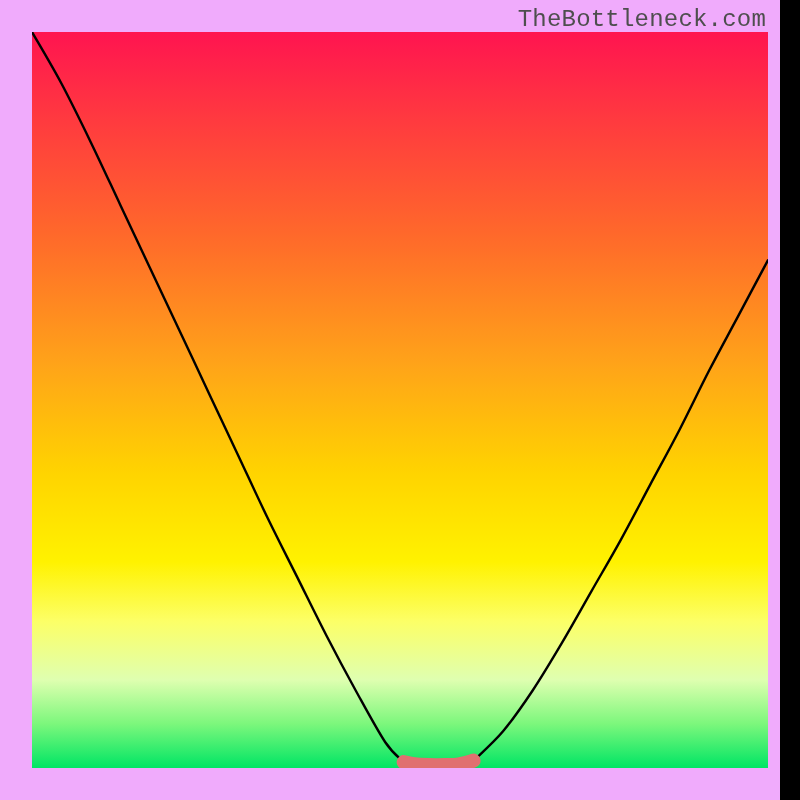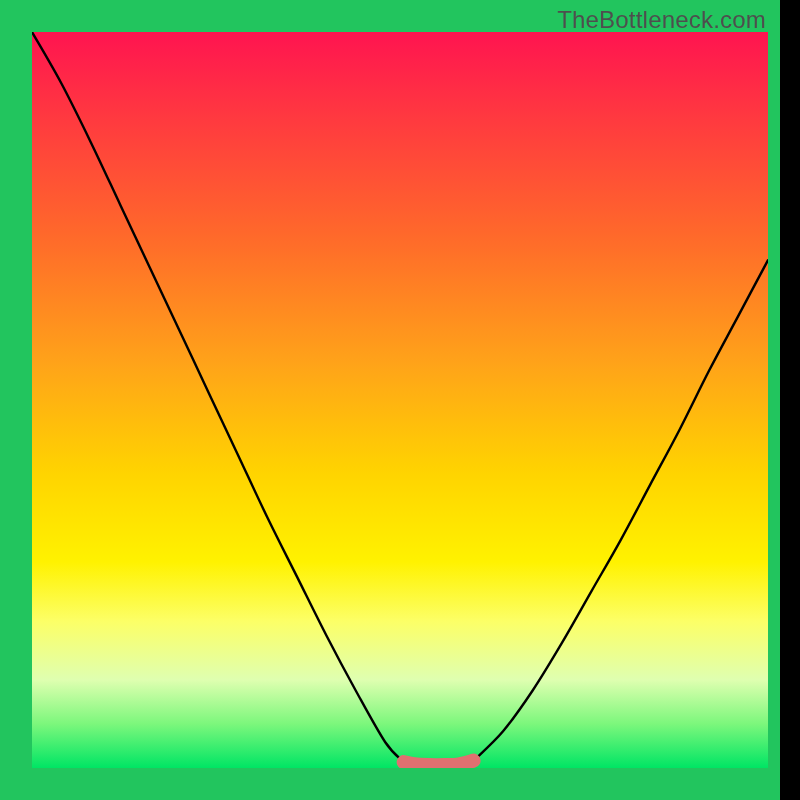--- a/index.html
+++ b/index.html
@@ -10,21 +10,22 @@
     background: #000;
     overflow: hidden;
     font-family: Arial, Helvetica, sans-serif;
   }
   .frame {
     position: absolute;
     left: 0;
     top: 0;
     width: 780px;
     height: 800px;
-    background: #22c55e;
+    background: #f0abfc;
+    font-family: Liberation Mono, monospace;
   }
   .plot {
     position: absolute;
     left: 32px;
     top: 32px;
     width: 736px;
     height: 736px;
     background: linear-gradient(
       to bottom,
       #ff1450 0%,

